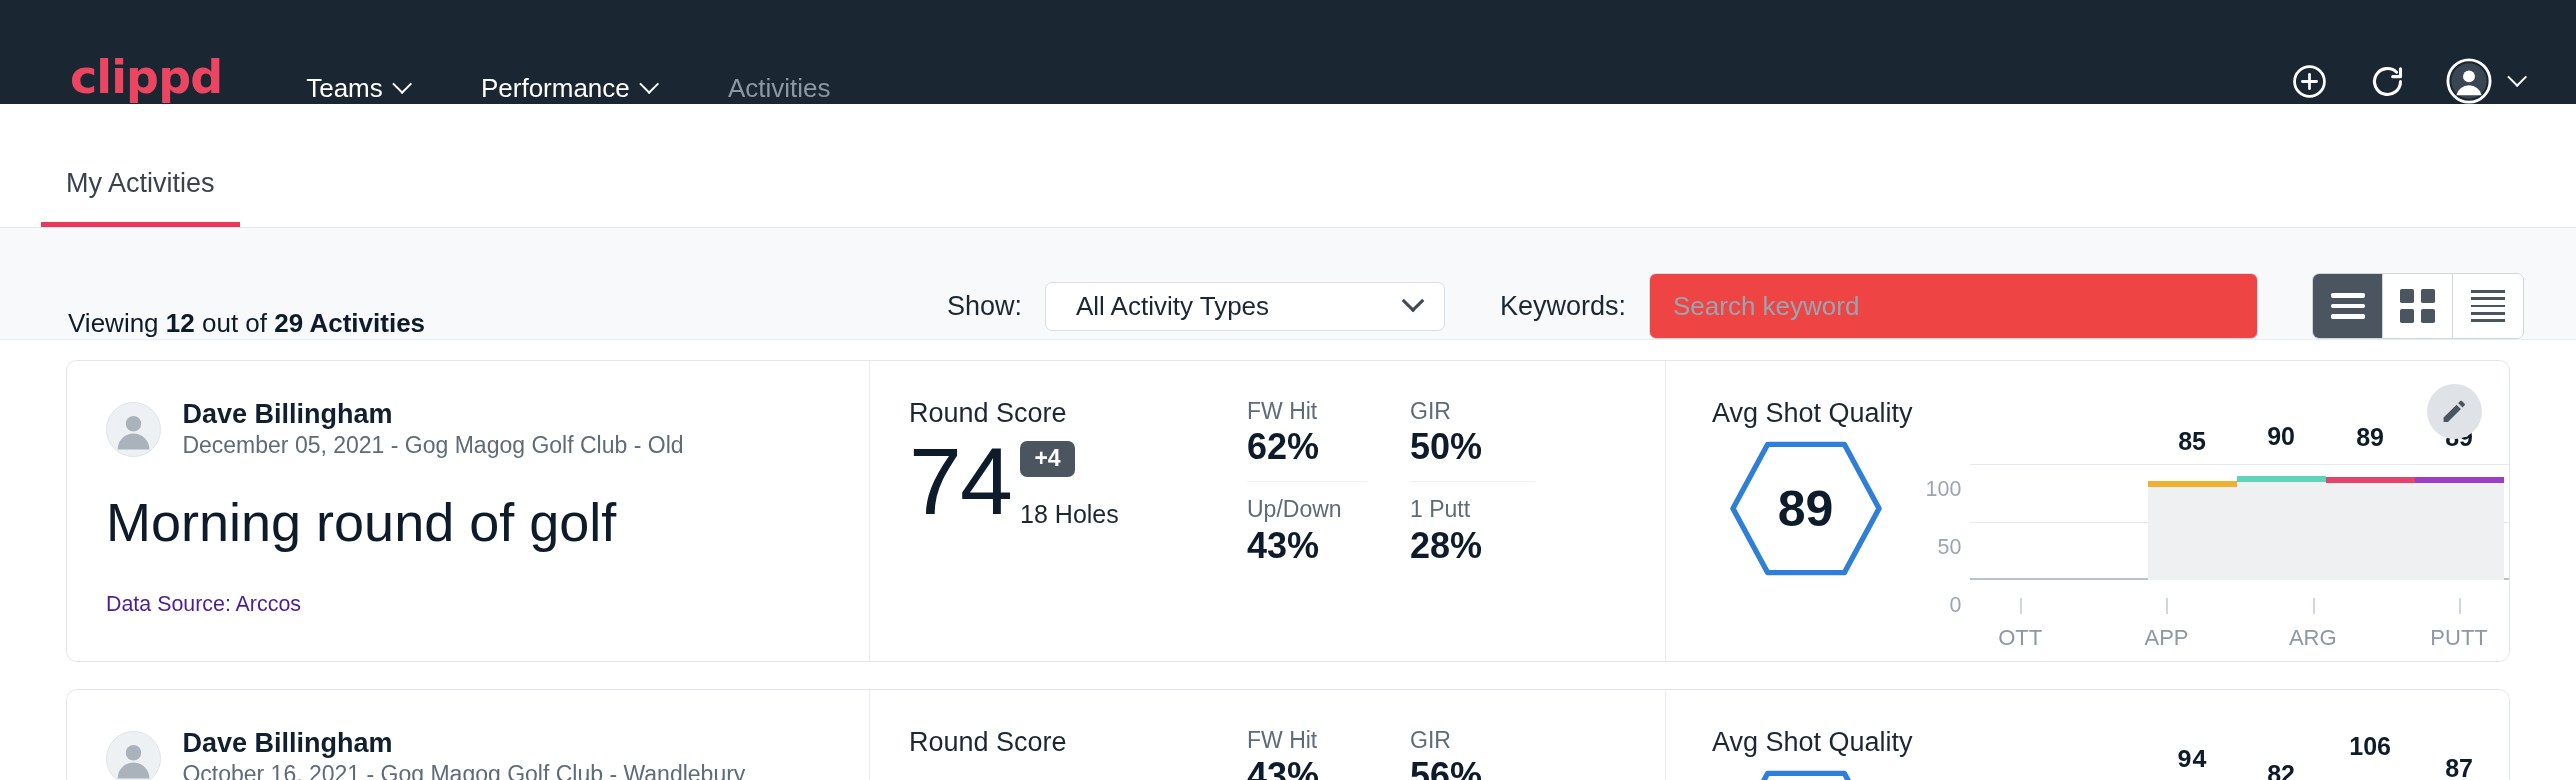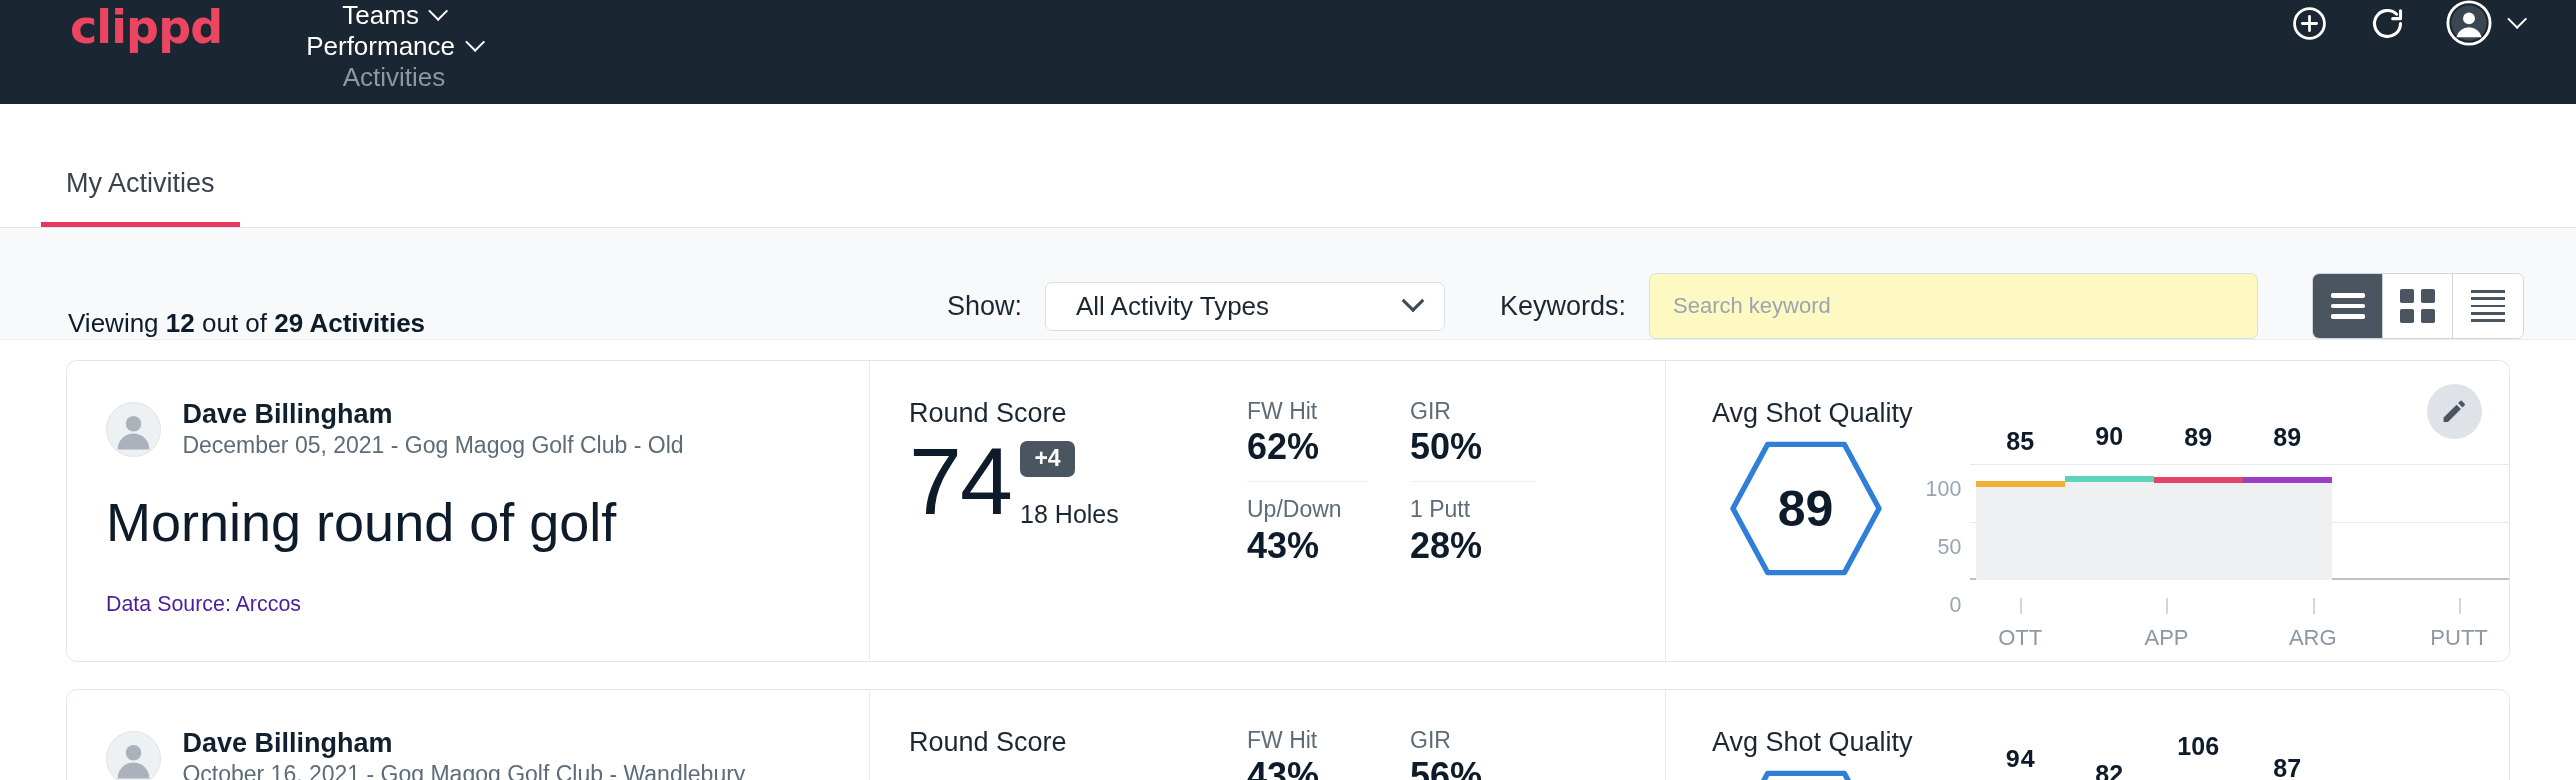--- a/index.html
+++ b/index.html
@@ -8,32 +8,32 @@
     background: #ffffff;
     font-family: "Liberation Sans", sans-serif;
     overflow: hidden;
   }
 
   
   .topnav {
     height: 104px;
     background: #1a2632;
     display: flex;
-    align-items: flex-start;
+    align-items: flex-end;
     padding: 0 52px 0 70px;
   }
   .brand {
     font-size: 46px;
     font-weight: 700;
     color: #ec4561;
     letter-spacing: -0.9px;
     margin-right: 59px;
     font-family: "DejaVu Sans", sans-serif;
   }
-  .nav-links { display: flex; align-items: center; gap: 0; flex-direction: column; }
+  .nav-links { display: flex; align-items: center; gap: 0; }
   .nav-item {
     display: flex; align-items: center; gap: 12.5px;
     color: #ffffff;
     font-size: 26px;
     padding: 0 25px;
     margin-right: 21.4px;
     cursor: pointer;
     white-space: nowrap;
   }
   .nav-item.muted { color: #8b97a3; }
@@ -94,25 +94,25 @@
   .select .chev2 {
     margin-left: auto;
     width: 16px; height: 16px;
     border-right: 3.6px solid #3e4a57;
     border-bottom: 3.6px solid #3e4a57;
     transform: rotate(45deg) translate(-3.6px,-3.6px);
   }
   .kw-wrap { display: flex; align-items: center; margin-left: 55px; }
   .kw-input {
     width: 609px; height: 66px;
-    background: #fef9c3;
+    background: #ef4444;
     border: 0.9px solid #d8dee4;
     border-radius: 7.1px;
     padding: 0 23px;
-    font-size: 22px;
+    font-size: 26px;
     color: #1b2733;
     font-family: "Liberation Sans", sans-serif;
   }
   .kw-input::placeholder { color: #9aa5b1; }
   .viewmodes {
     margin-left: 54px;
     display: flex;
     border-radius: 7.1px;
     overflow: hidden;
     border: 0.9px solid #cfd6dd;
@@ -253,21 +253,21 @@
     position: absolute; left: 0; right: 0;
     height: 0.9px; background: #e6eaee;
   }
   .axisline {
     position: absolute; left: 0; right: 0; bottom: 0;
     height: 1.8px; background: #b9c2cb;
   }
   .bars {
     position: absolute; inset: 0;
     display: flex; align-items: flex-end;
-    justify-content: flex-start;
+    justify-content: flex-end;
     padding: 0 5.4px;
   }
   .barcol { width: 89px; display: flex; flex-direction: column; align-items: center; position: relative; height: 100%; justify-content: flex-end; }
   .barval {
     position: absolute;
     font-size: 25px; font-weight: 700; color: #0d1b2a;
   }
   .bar {
     width: 100%;
     background: #eef0f1;

